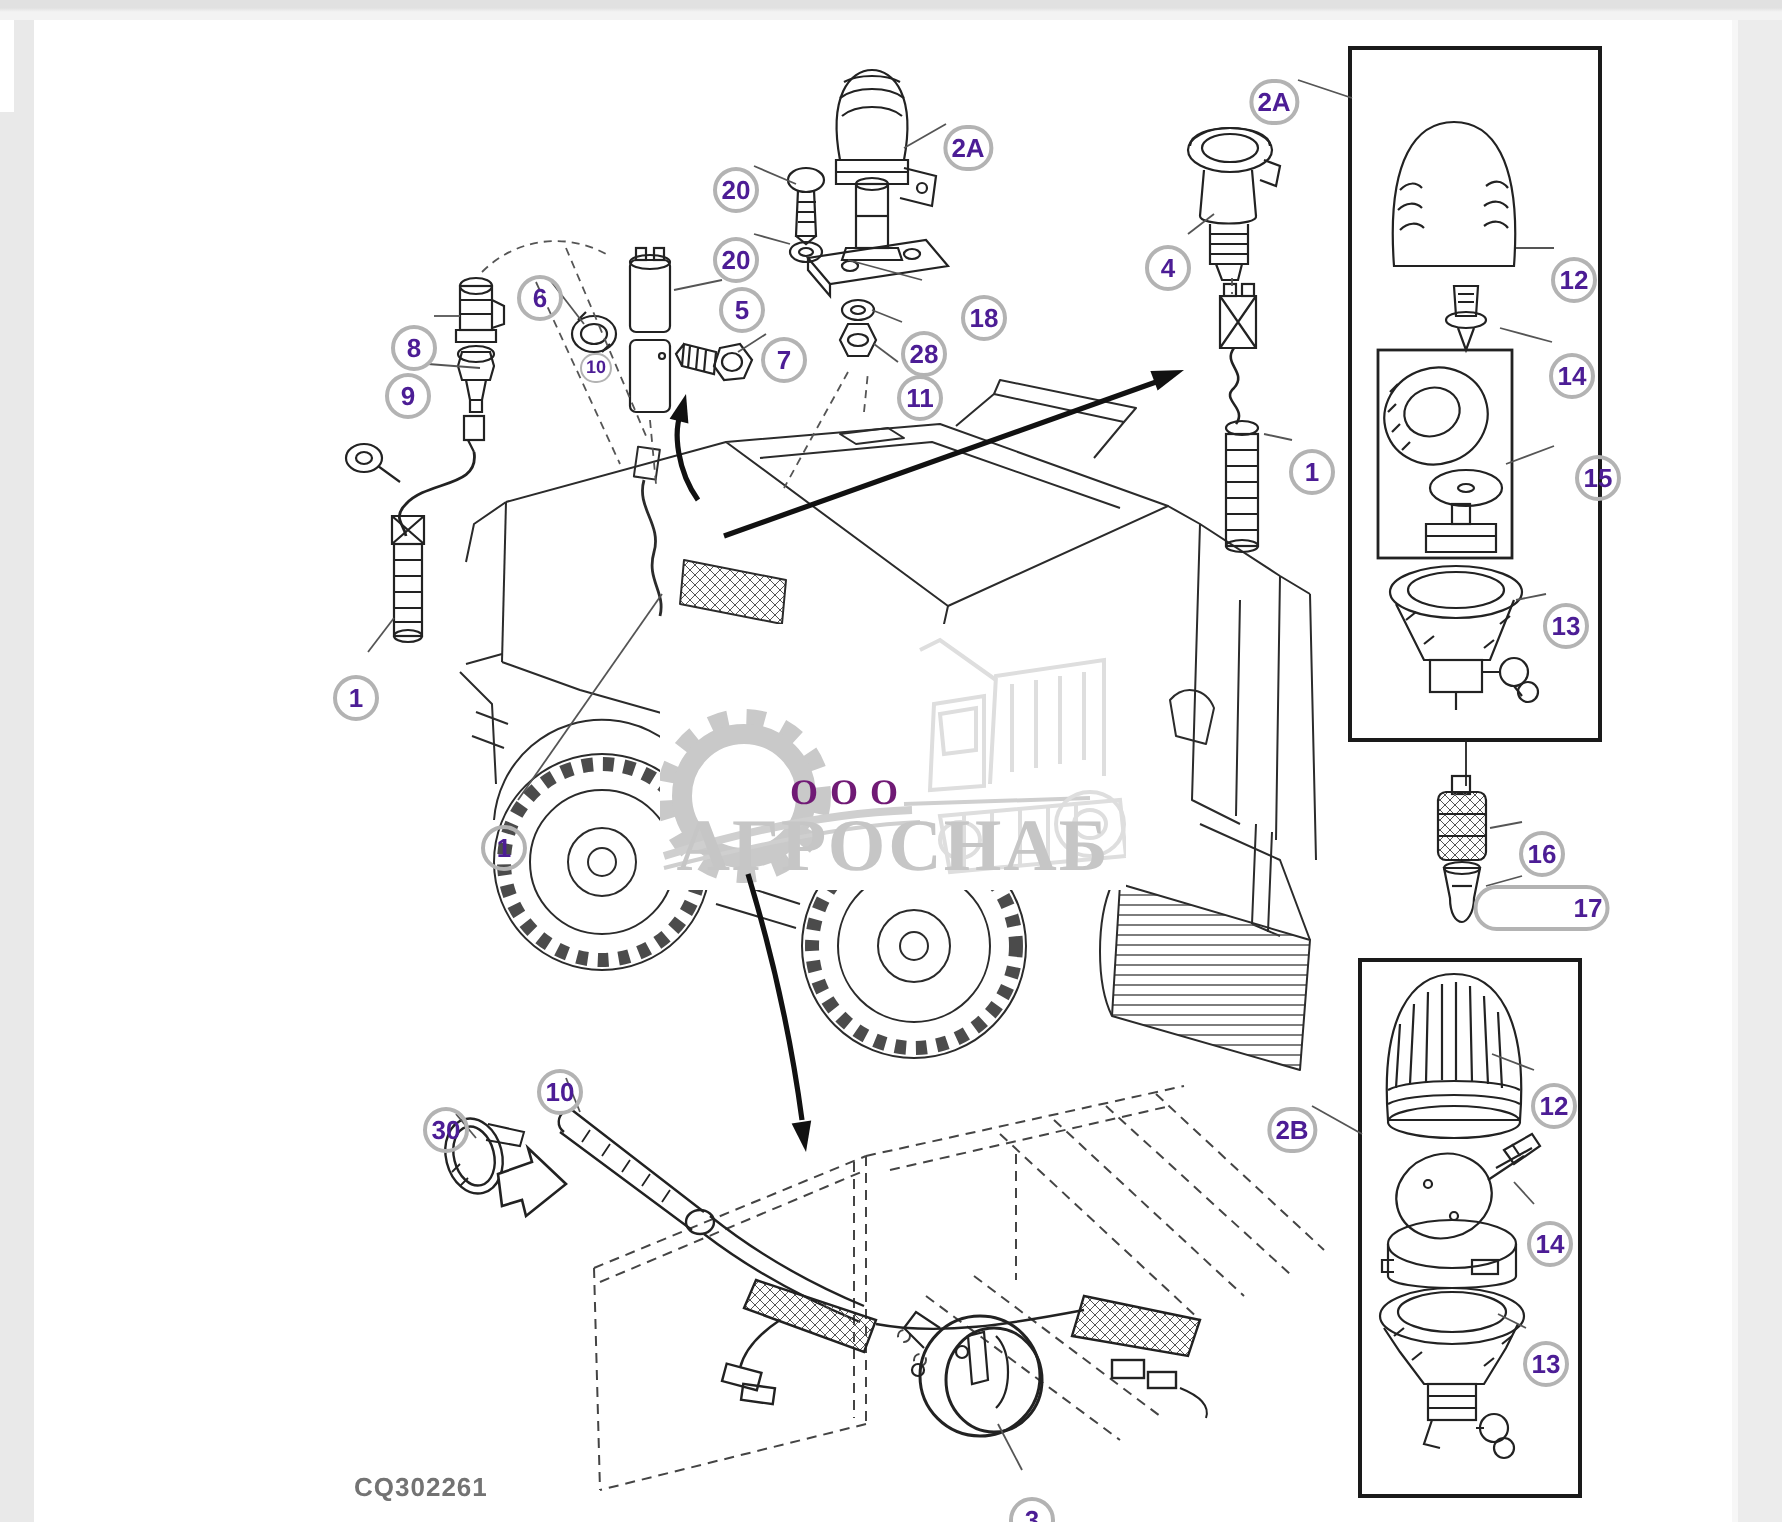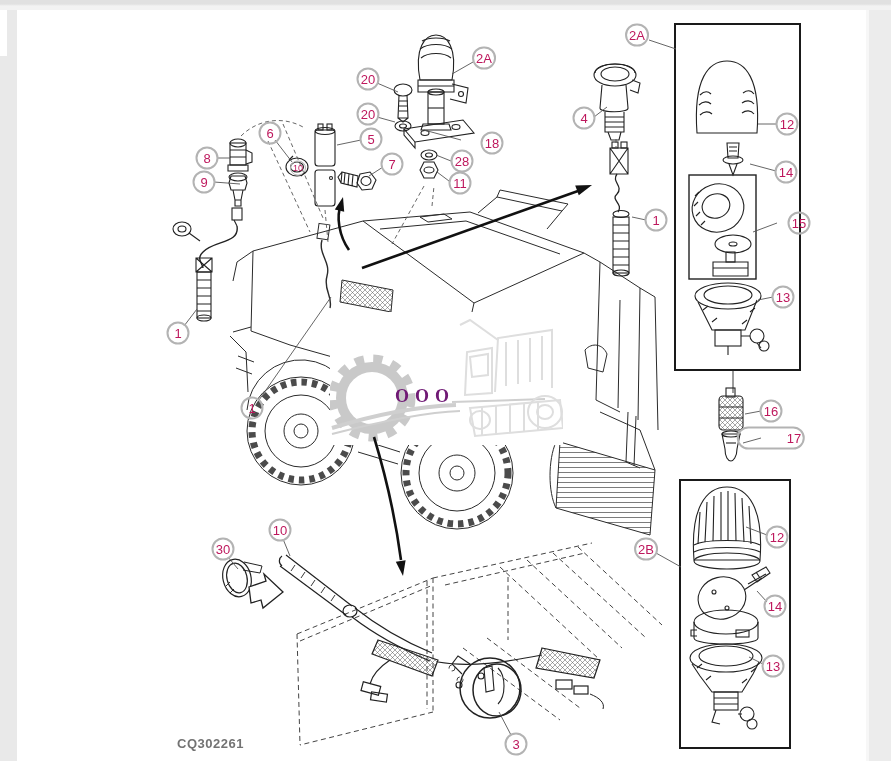--- a/index.html
+++ b/index.html
@@ -14,23 +14,23 @@
   svg.layer{position:absolute;left:0;top:0;}
   .wm{position:absolute;left:330px;top:312px;width:233px;height:133px;background:#ffffff;}
   .wm-ooo{position:absolute;left:28px;top:74px;width:134px;text-align:center;
           font-family:"Liberation Serif",serif;font-size:18px;letter-spacing:6px;
           color:#701a75;font-weight:bold;}
   .wm-name{position:absolute;left:2px;top:93px;width:229px;text-align:center;
           font-family:"Liberation Serif",serif;font-weight:bold;font-size:37px;
           color:#c6c6c6;letter-spacing:1px;line-height:1;}
   .callouts{position:absolute;left:0;top:0;width:891px;height:761px;pointer-events:none;}
   .callout{position:absolute;transform:translate(-50%,-50%);min-width:23px;height:23px;
-           border:2px solid #b3b3b3;border-radius:13px;color:#be185d;font-weight:normal;
+           border:2px solid #b3b3b3;border-radius:13px;color:#4c1d95;font-weight:bold;
            font-size:13px;display:flex;align-items:center;justify-content:center;
-           padding:0 2px;box-sizing:border-box;line-height:1;background:transparent;}
+           padding:0 2px;box-sizing:border-box;line-height:1;background:transparent;margin-top:16px;}
   .callout.small{min-width:15px;height:15px;font-size:9px;border-width:1.5px;border-radius:8px;}
   .code{position:absolute;left:177px;top:736px;font-weight:bold;font-size:13px;
         color:#737373;letter-spacing:.5px;}
 </style>
 </head>
 <body>
 
 <div class="stage">
 
   <div class="top-bar"></div>
@@ -371,20 +371,21 @@
         <path d="M140,45 L158,42 L158,63 L142,65 Z"></path>
         <path d="M168,28 L140,8 L130,13"></path>
         <ellipse cx="215" cy="100" rx="17" ry="16"></ellipse>
         <ellipse cx="215" cy="100" rx="8" ry="7"></ellipse>
         <ellipse cx="150" cy="108" rx="10" ry="9"></ellipse>
         <path d="M140,96 L230,88 L233,116 L145,124 Z"></path>
         <path d="M152,95 L152,123 M166,94 L166,122 M180,93 L180,120 M194,92 L194,119 M208,90 L208,118"></path>
       </g>
     </svg>
     <div class="wm-ooo">ООО</div>
+    <div class="wm-name">АГРОСНАБ</div>
   </div>
 
   <svg class="layer" width="891" height="761" viewBox="0 0 891 761">
     <g>
       <line x1="362" y1="268" x2="578" y2="191" stroke="#111" stroke-width="2.6"></line>
       <polygon points="592,185 578.8,195.3 575.2,185.5" fill="#111"></polygon>
     </g>
     <g>
       <path d="M374,437 C384,470 395,515 401,560" stroke="#111" stroke-width="2.6" fill="none"></path>
       <polygon points="403,576 405.6,560.3 395.8,561.8" fill="#111"></polygon>

